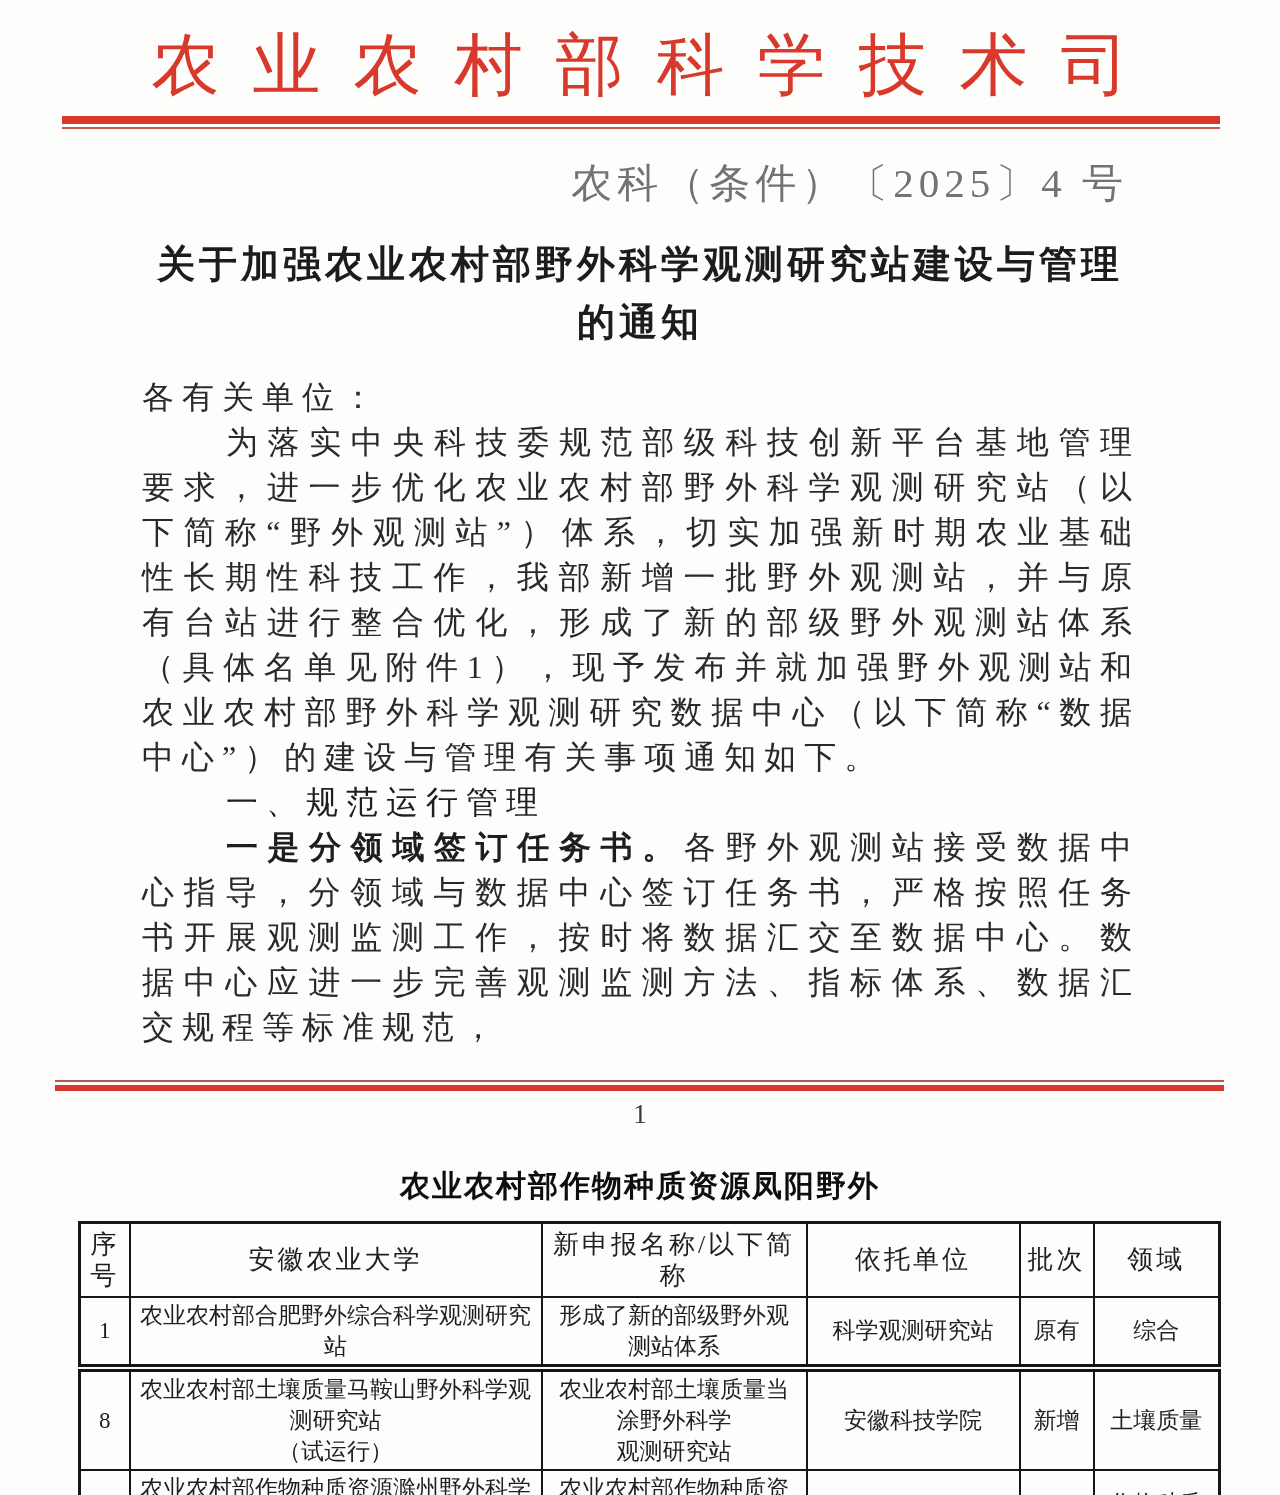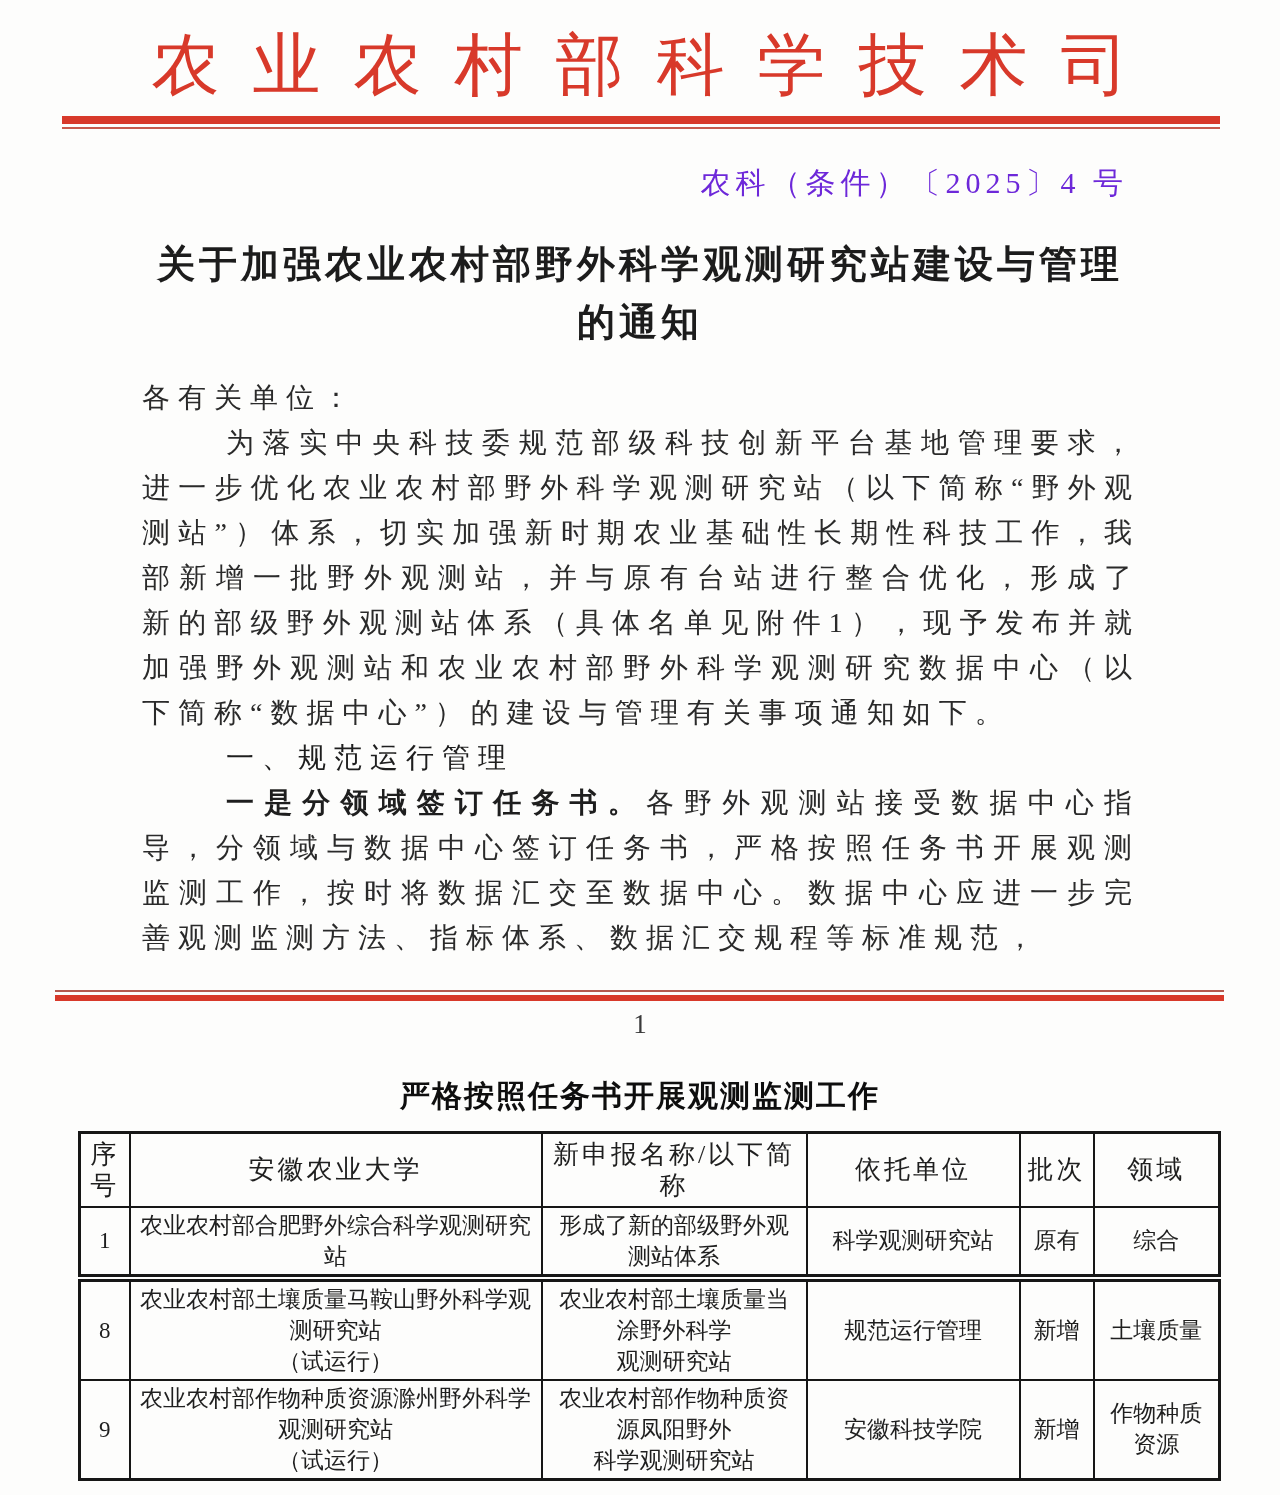--- a/index.html
+++ b/index.html
@@ -16,32 +16,32 @@
     font-weight:normal; font-size:68px; line-height:78px;
     color:#d8392a; letter-spacing:33px; margin-right:-33px;
   }
   .header-rules { margin:12px 60px 0 62px; }
   .rule-thick { height:8px; background:#d8392a; }
   .rule-gap3 { height:3px; }
   .rule-thin { height:2px; background:#c75a4d; }
 
   .doc-number {
     margin:34px 152px 0 0; text-align:right;
-    font-size:30px; letter-spacing:5px; color:#6d28d9; line-height:40px;
+    font-size:41px; letter-spacing:5px; color:#737373; line-height:40px;
   }
 
   .notice-title {
     margin-top:32px; text-align:center; font-weight:bold;
     font-size:38px; line-height:58px; letter-spacing:4px; color:#1c1c1c;
   }
 
   
   .body-text {
     margin:24px 140px 0 142px;
-    font-size:28px; line-height:45px; letter-spacing:8px;
+    font-size:32px; line-height:45px; letter-spacing:8px;
     text-align:justify; color:#2a2a2a;
   }
   .indent { text-indent:84px; }
   .section-heading { font-weight:normal; color:#1e1e1e; }
   .p-lead { font-weight:bold; color:#1e1e1e; }
 
   
   .footer-rules { margin:30px 56px 0 55px; }
   .frule-thin { height:2px; background:#b4594f; }
   .frule-thick { height:6px; background:#d8392a; }
@@ -95,21 +95,21 @@
     <div class="indent"><span class="p-lead">一是分领域签订任务书。</span><span>各野外观测站接受数据中心指导，分领域与数据中心签订任务书，严格按照任务书开展观测监测工作，按时将数据汇交至数据中心。数据中心应进一步完善观测监测方法、指标体系、数据汇交规程等标准规范，</span></div>
   </div>
 
   <div class="footer-rules">
     <div class="frule-thin"></div>
     <div class="rule-gap3"></div>
     <div class="frule-thick"></div>
   </div>
   <div class="page-number">1</div>
 
-  <div class="attachment-title">严格按照任务书开展观测监测工作</div>
+  <div class="attachment-title">农业农村部作物种质资源凤阳野外</div>
 
   <table class="stations">
     <colgroup>
       <col style="width:50px">
         <col style="width:412px">
         <col style="width:265px">
       <col style="width:213px">
         <col style="width:74px">
         <col style="width:126px">
     </colgroup>
@@ -131,21 +131,21 @@
         <td>科学观测研究站</td>
         <td>原有</td>
         <td>综合</td>
       </tr>
       <tr class="row-8">
         <td>8</td>
         <td>农业农村部土壤质量马鞍山野外科学观测研究站
 （试运行）</td>
         <td>农业农村部土壤质量当涂野外科学
 观测研究站</td>
-        <td>规范运行管理</td>
+        <td>安徽科技学院</td>
         <td>新增</td>
         <td>土壤质量</td>
       </tr>
       <tr class="row-9">
         <td>9</td>
         <td>农业农村部作物种质资源滁州野外科学观测研究站
 （试运行）</td>
         <td>农业农村部作物种质资源凤阳野外
 科学观测研究站</td>
         <td>安徽科技学院</td>

